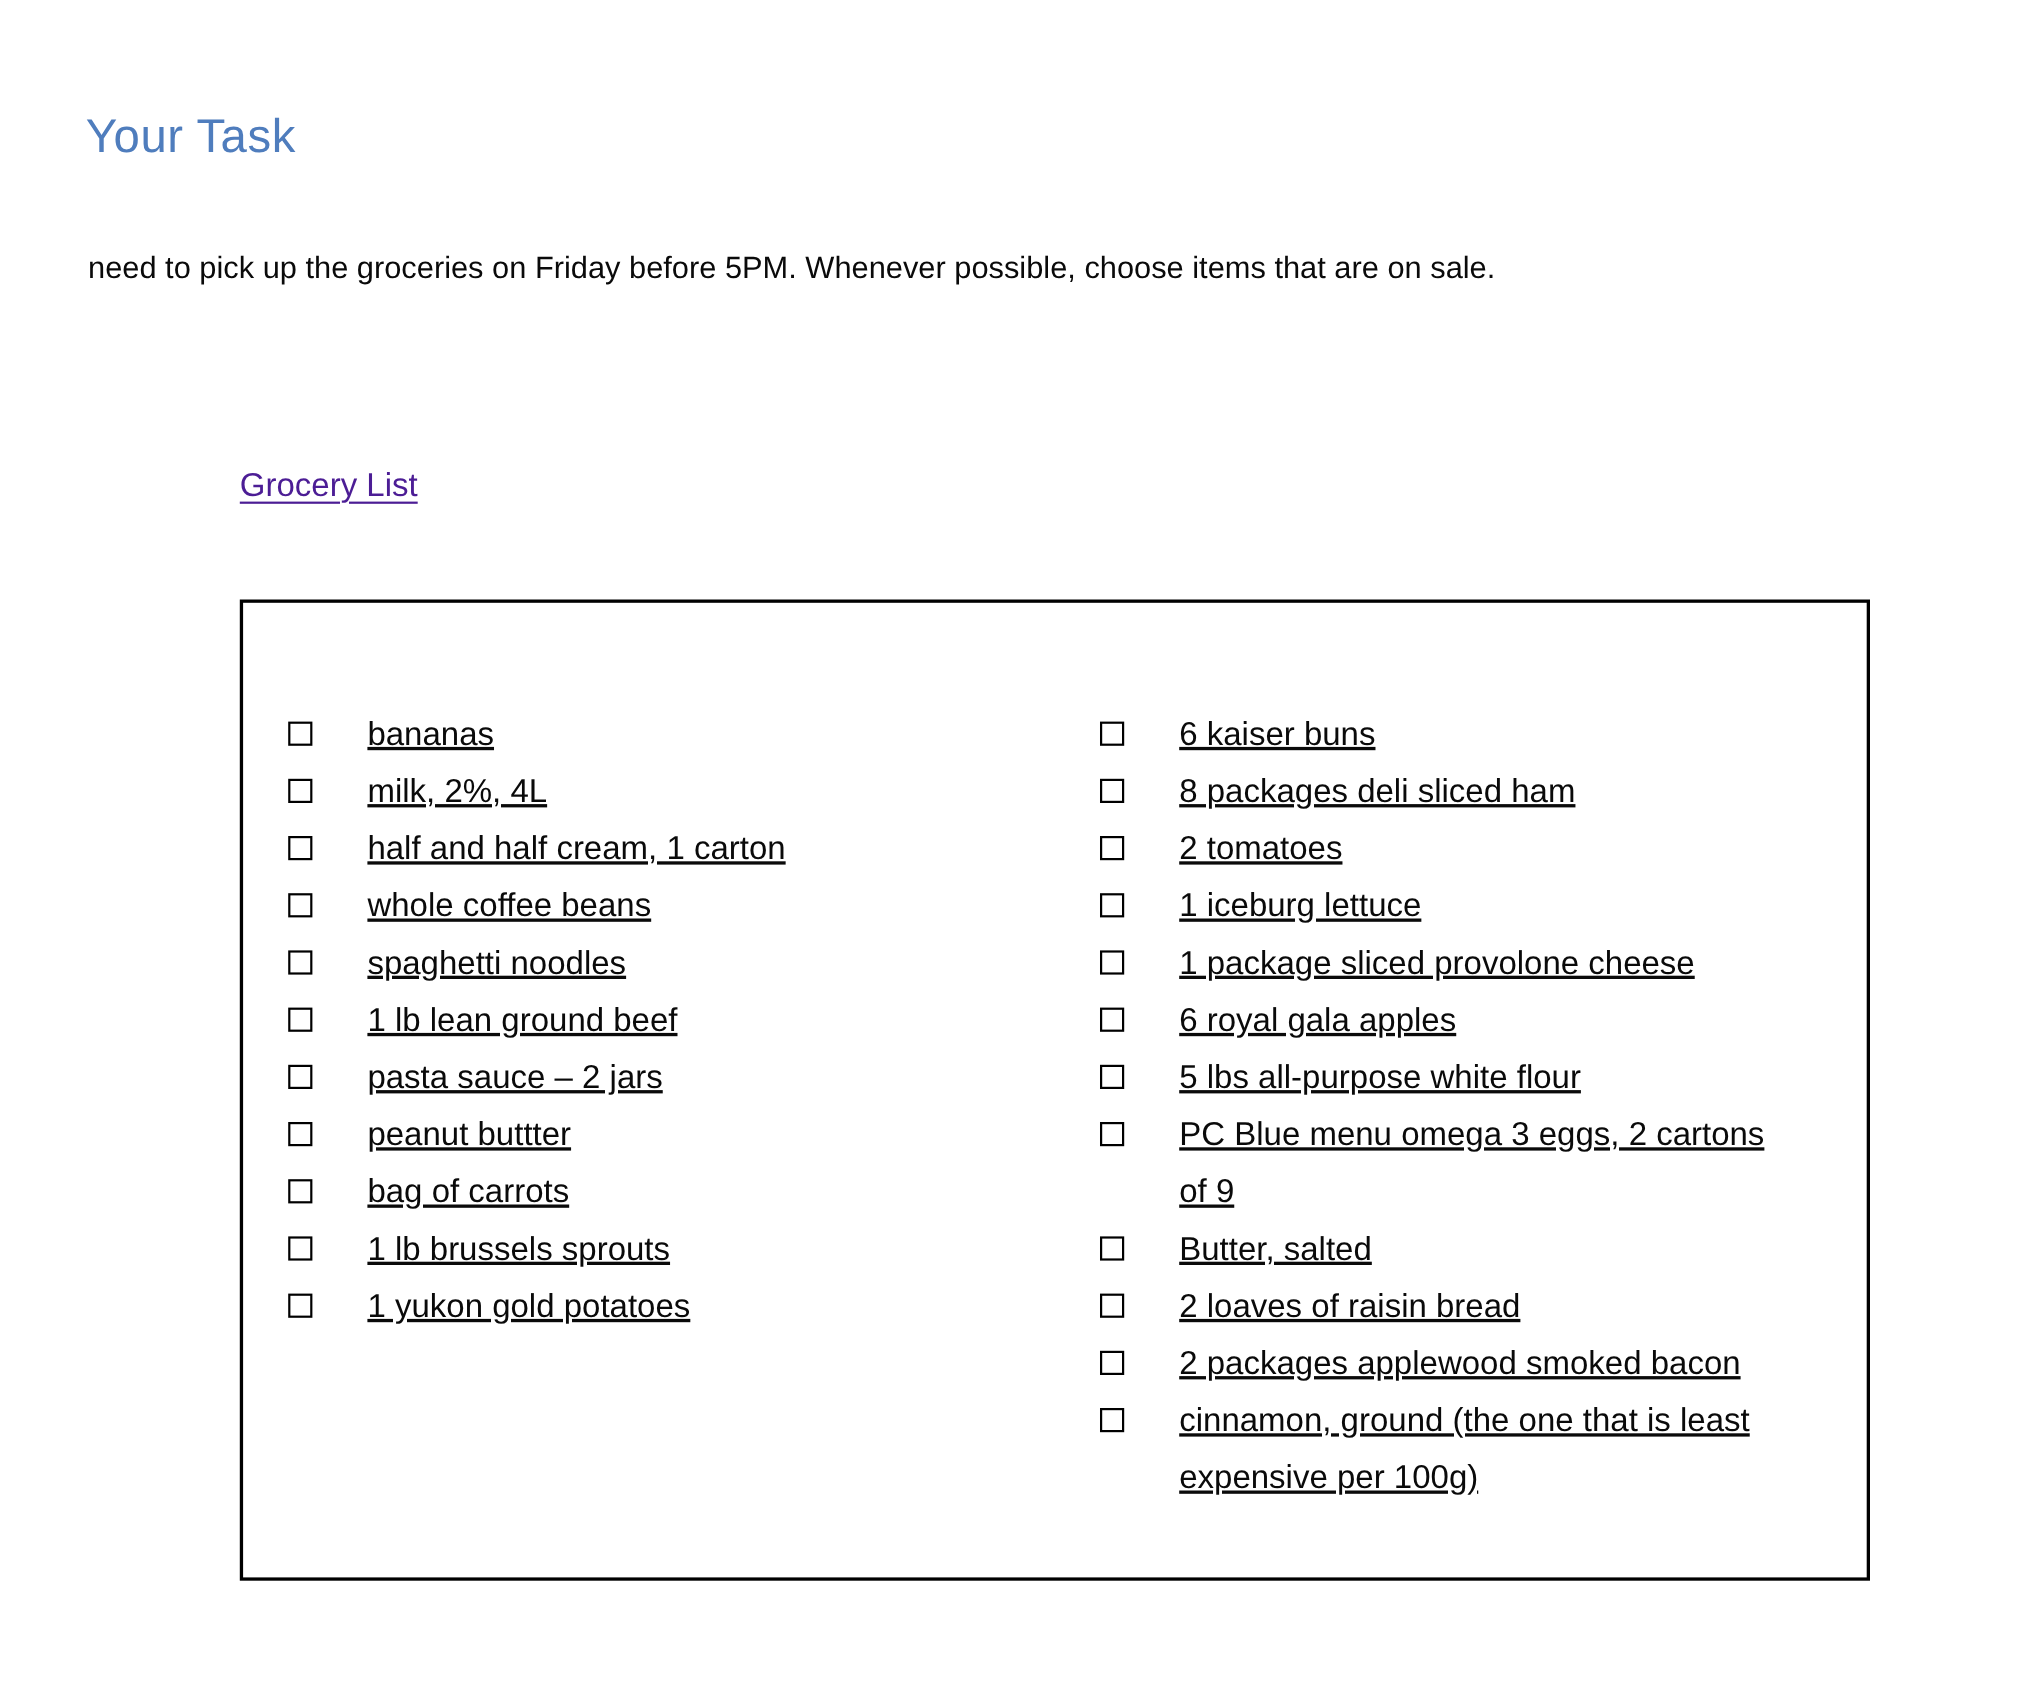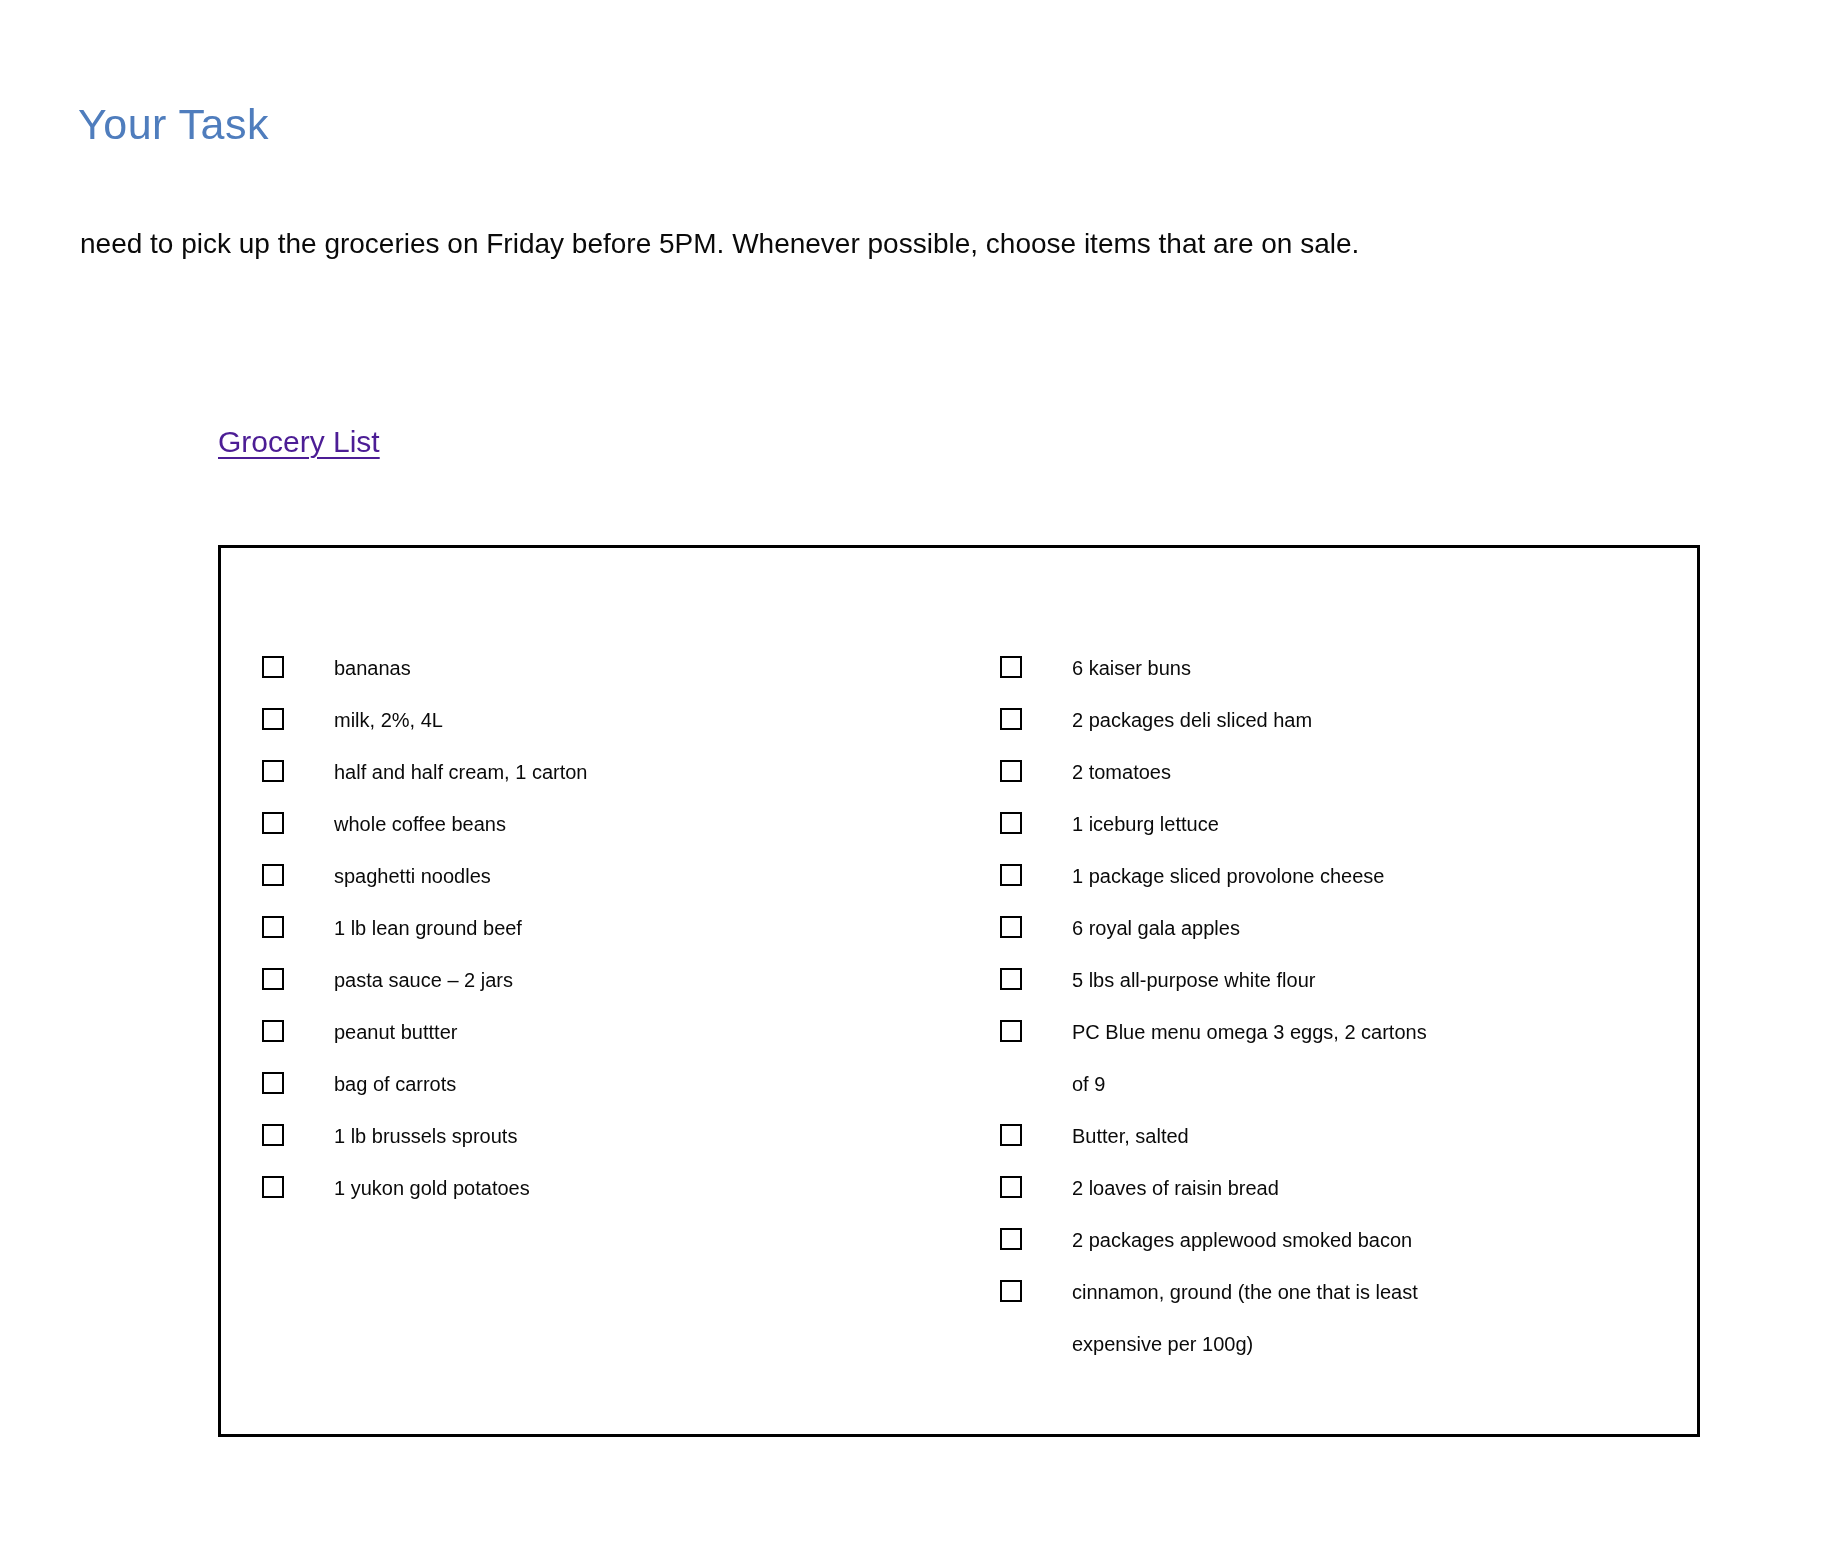--- a/index.html
+++ b/index.html
@@ -72,22 +72,23 @@
     flex: 0 0 auto;
     width: 22px;
     height: 22px;
     border: 2px solid #000000;
     box-sizing: border-box;
     margin-top: 14px;
     margin-right: 50px;
     background: #ffffff;
   }
   .item-text {
-    font-size: 20px;
+    font-size: 30px;
     color: #0a0a0a;
+    text-decoration: underline;
   }
   .item-text .line {
     line-height: 52px;
     white-space: nowrap;
   }
 </style>
 </head>
 <body>
 
 <div class="page">
@@ -172,21 +173,21 @@
     <div class="col col-right">
         <div class="item">
           <span class="checkbox"></span>
           <div class="item-text">
             <div class="line">6 kaiser buns</div>
           </div>
         </div>
         <div class="item">
           <span class="checkbox"></span>
           <div class="item-text">
-            <div class="line">2 packages deli sliced ham</div>
+            <div class="line">8 packages deli sliced ham</div>
           </div>
         </div>
         <div class="item">
           <span class="checkbox"></span>
           <div class="item-text">
             <div class="line">2 tomatoes</div>
           </div>
         </div>
         <div class="item">
           <span class="checkbox"></span>

